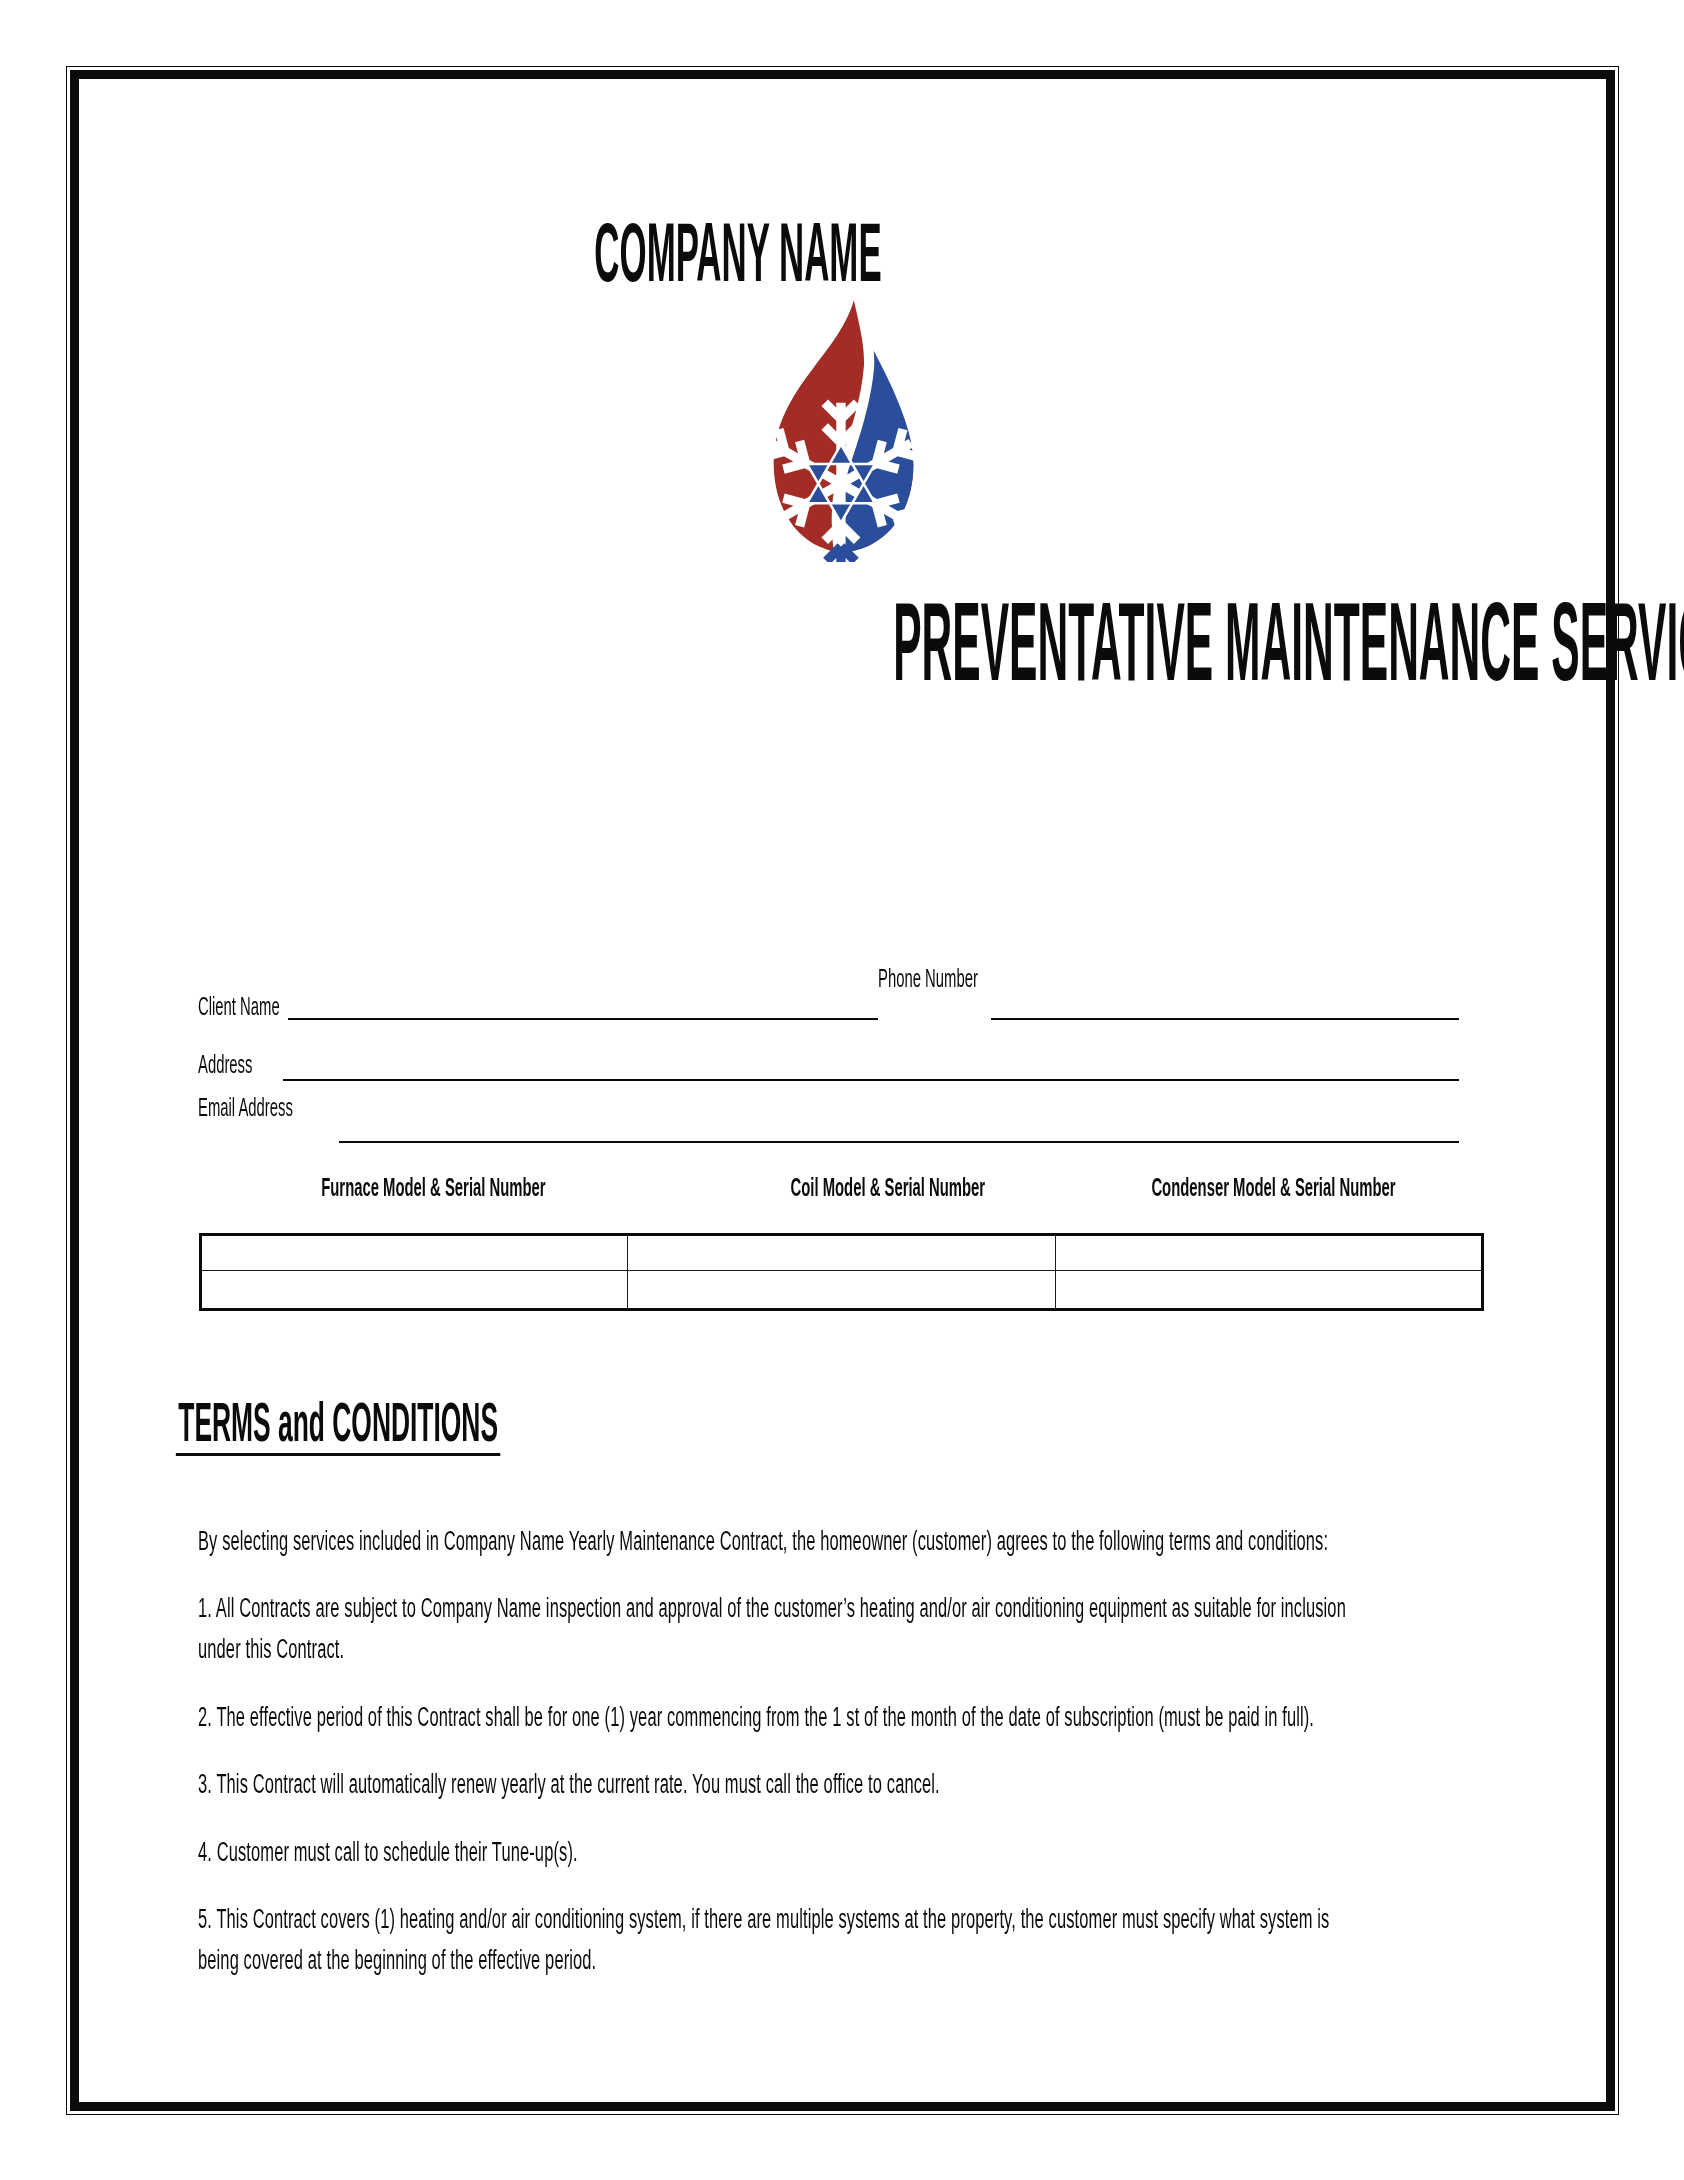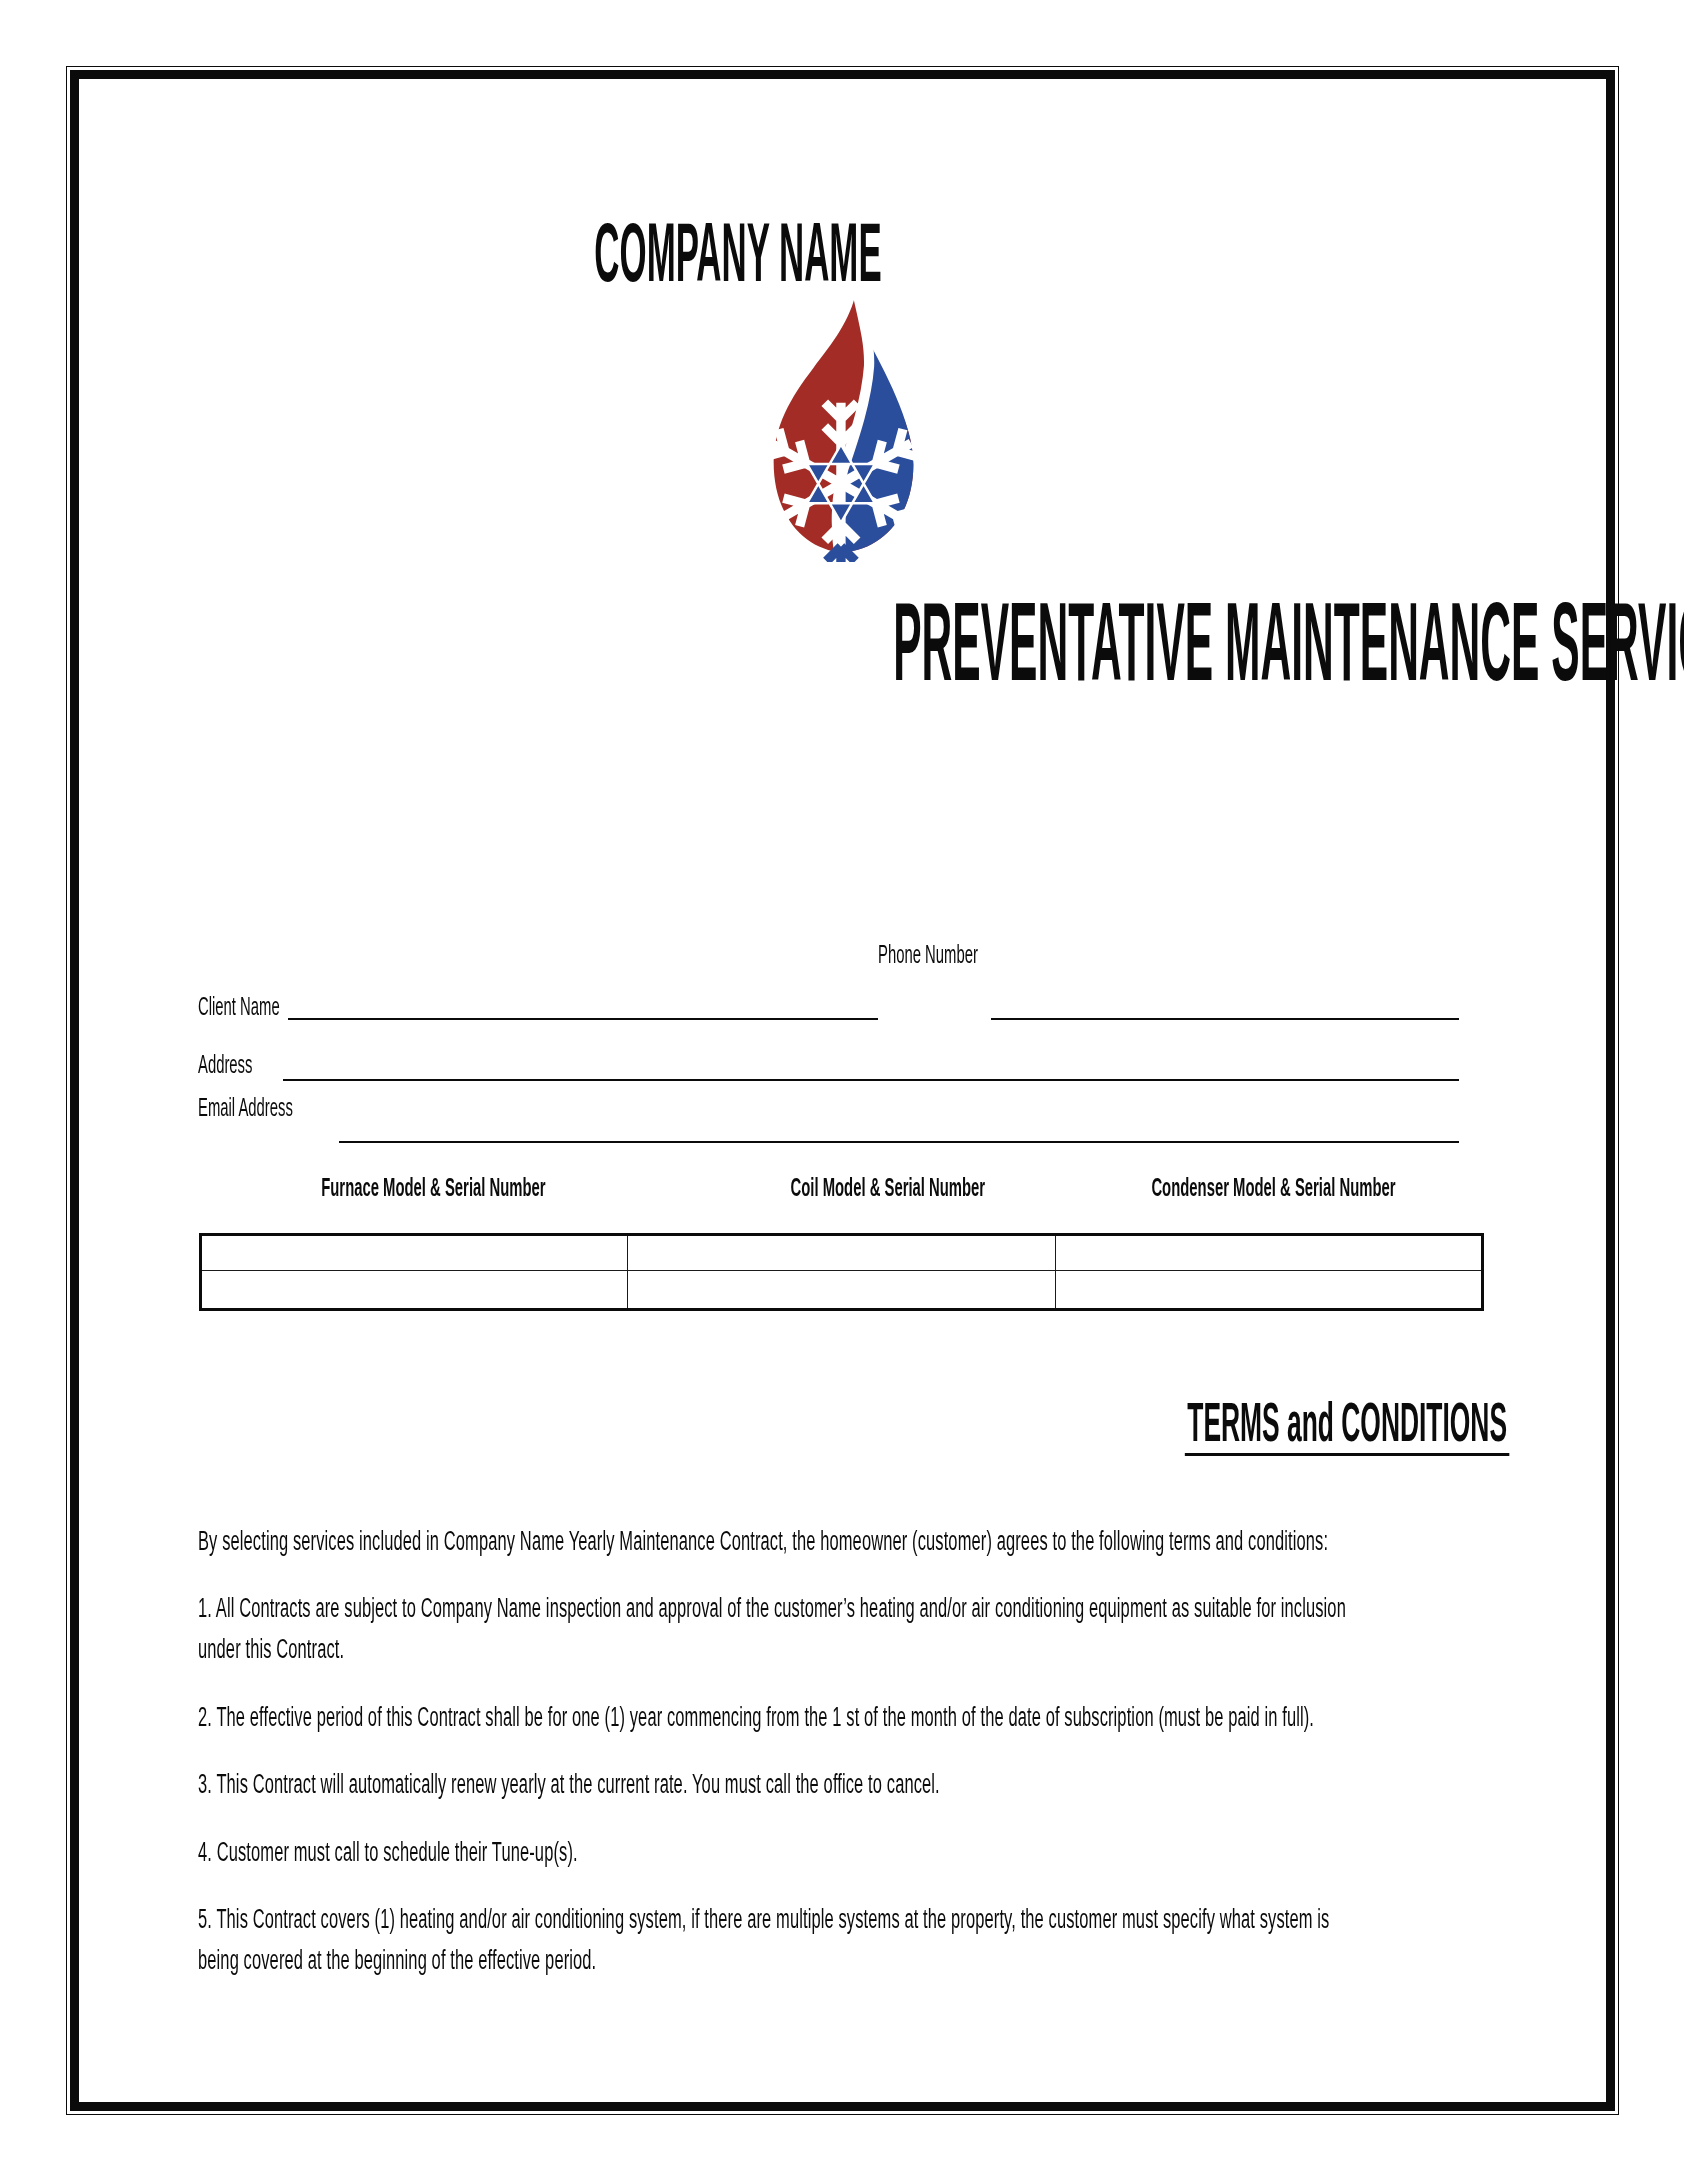--- a/index.html
+++ b/index.html
@@ -15,21 +15,21 @@
     position:absolute;top:211px;left:0;width:1476px;text-align:center;
     font-size:83px;line-height:83px;font-weight:bold;white-space:nowrap;
   }
   .company-name>span{display:inline-block;transform:scaleX(.42);}
   .doc-title{
     position:absolute;top:586px;left:0;width:1685px;text-align:center;
     font-size:112px;line-height:112px;font-weight:bold;white-space:nowrap;
   }
   .doc-title>span{display:inline-block;transform:scaleX(.38);}
   .terms-heading{
-    position:absolute;top:1395px;left:0;width:1685px;text-align:right;
+    position:absolute;top:1395px;left:0;width:1685px;text-align:left;
     font-size:55px;line-height:55px;font-weight:bold;white-space:nowrap;
   }
   .terms-heading>span{
     display:inline-block;transform:scaleX(.48);
     border-bottom:3.4px solid #0b0b0b;padding:0 5.1px 3.4px 5.1px;
   }
   
   .logo{position:absolute;left:753px;top:286px;width:181px;height:276px;}
   
   .flabel{
@@ -101,21 +101,21 @@
 </div>
 
 <div class="doc-title">
   <span>PREVENTATIVE MAINTENANCE SERVICE CONTRACT</span>
 </div>
 
 <div class="flabel" style="left:198px;top:994px">
   <span>Client Name</span>
 </div>
 <div class="uline" style="left:288px;width:590px;top:1018px"></div>
-<div class="flabel" style="left:878px;top:942px">
+<div class="flabel" style="left:878px;top:966px">
   <span>Phone Number</span>
 </div>
 <div class="uline" style="left:991px;width:468px;top:1018px"></div>
 
 <div class="flabel" style="left:198px;top:1052px">
   <span>Address</span>
 </div>
 <div class="uline" style="left:283px;width:1176px;top:1079px"></div>
 
 <div class="flabel" style="left:198px;top:1095px">

